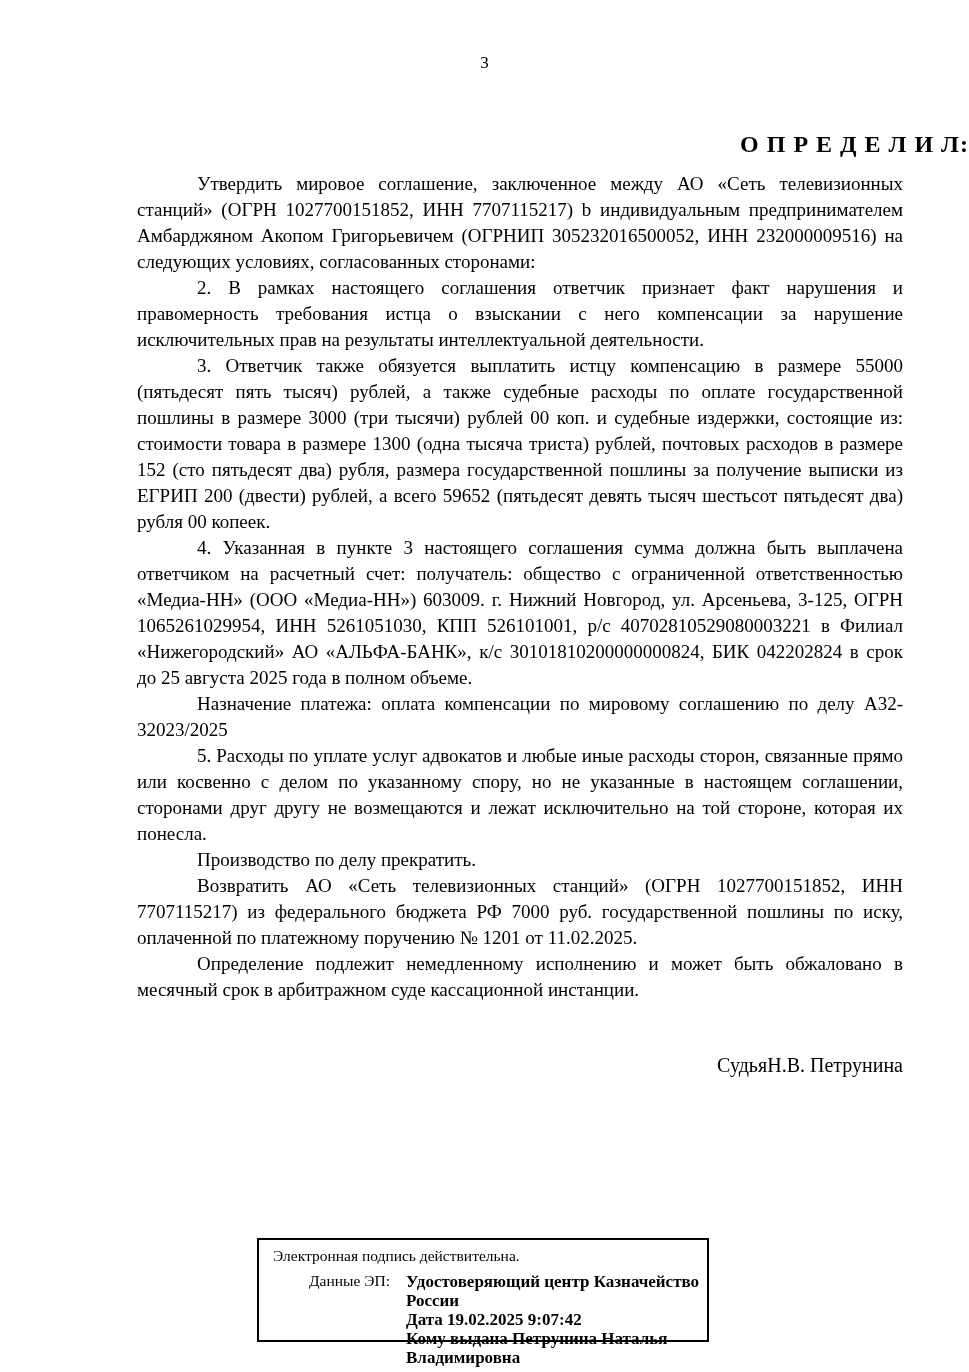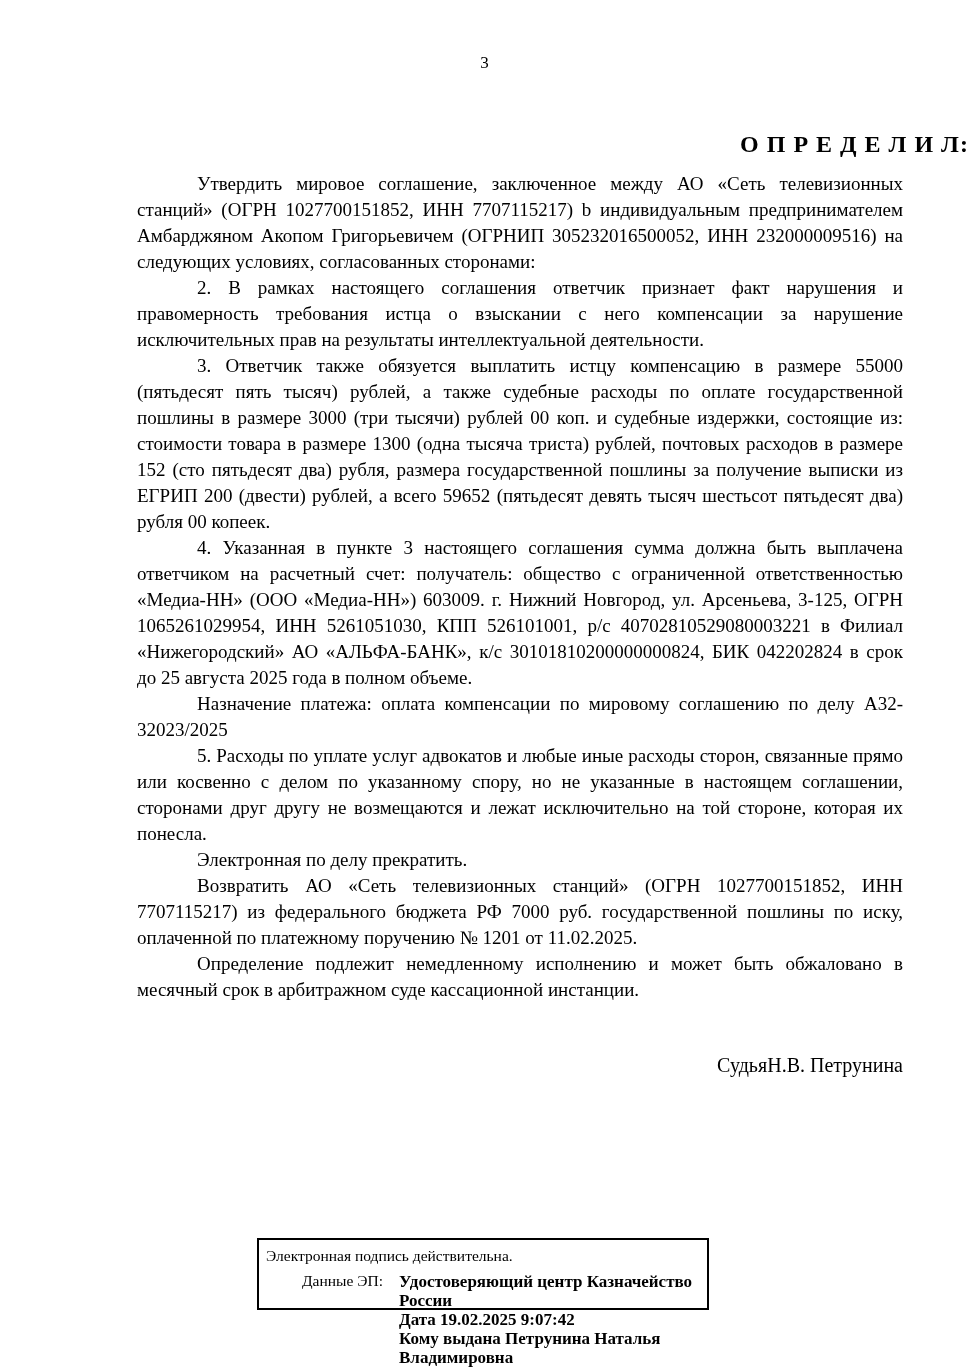--- a/index.html
+++ b/index.html
@@ -54,23 +54,23 @@
     font-size: 20px;
     line-height: 23px;
     margin-top: 44px;
   }
   .signature-role { padding-left: 55px; }
   .stamp-box {
     position: absolute;
     left: 257px;
     top: 1238px;
     width: 452px;
-    height: 72px;
+    height: 104px;
     border: 2px solid #000000;
-    padding: 7px 6px 0 7px;
+    padding: 7px 6px 0 14px;
   }
   .stamp-status {
     font-size: 15.5px;
     margin-bottom: 7px;
   }
   .stamp-row { display: flex; align-items: flex-start; margin-left: 36px; }
   .stamp-label {
     font-size: 15.5px;
     width: 97px;
     flex-shrink: 0;
@@ -90,21 +90,21 @@
 
   <div class="heading">О П Р Е Д Е Л И Л:</div>
 
   <div class="doc-body">
     <p>Утвердить мировое соглашение, заключенное между АО «Сеть телевизионных станций» (ОГРН 1027700151852, ИНН 7707115217) b индивидуальным предпринимателем Амбарджяном Акопом Григорьевичем (ОГРНИП 305232016500052, ИНН 232000009516) на следующих условиях, согласованных сторонами:</p>
     <p>2. В рамках настоящего соглашения ответчик признает факт нарушения и правомерность требования истца о взыскании с него компенсации за нарушение исключительных прав  на результаты интеллектуальной деятельности.</p>
     <p>3. Ответчик также обязуется выплатить истцу компенсацию в размере 55000 (пятьдесят пять тысяч) рублей, а также судебные расходы по оплате государственной пошлины в размере 3000 (три тысячи) рублей 00 коп. и судебные издержки, состоящие из: стоимости товара в размере 1300 (одна тысяча триста) рублей, почтовых расходов в размере 152 (сто пятьдесят два) рубля, размера государственной пошлины за получение выписки из ЕГРИП 200 (двести) рублей, а всего 59652 (пятьдесят девять тысяч шестьсот пятьдесят два) рубля 00 копеек.</p>
     <p>4. Указанная в пункте 3 настоящего соглашения сумма должна быть выплачена ответчиком на расчетный счет: получатель: общество с ограниченной ответственностью «Медиа-НН» (ООО «Медиа-НН») 603009. г. Нижний Новгород, ул. Арсеньева, 3-125, ОГРН 1065261029954, ИНН 5261051030, КПП 526101001, р/с 40702810529080003221 в Филиал «Нижегородский» АО «АЛЬФА-БАНК», к/с 30101810200000000824, БИК 042202824 в срок до 25 августа 2025 года в полном объеме.</p>
     <p>Назначение платежа: оплата компенсации по мировому соглашению по делу А32-32023/2025</p>
     <p>5. Расходы по уплате услуг адвокатов и любые иные расходы сторон, связанные прямо или косвенно с делом по указанному спору, но не указанные в настоящем соглашении, сторонами друг другу не возмещаются и лежат исключительно на той стороне, которая их понесла.</p>
-    <p>Электронная по делу прекратить.</p>
+    <p>Производство по делу прекратить.</p>
     <p>Возвратить АО «Сеть телевизионных станций» (ОГРН 1027700151852, ИНН 7707115217) из федерального бюджета РФ 7000 руб. государственной пошлины по иску, оплаченной по платежному поручению № 1201 от 11.02.2025.</p>
     <p>Определение подлежит немедленному исполнению и может быть обжаловано в месячный срок в арбитражном суде кассационной инстанции.</p>
   </div>
 
   <div class="signature-row">
     <span class="signature-role">Судья</span>
     <span class="signature-name">Н.В. Петрунина</span>
   </div>
 
   <div class="stamp-box">

